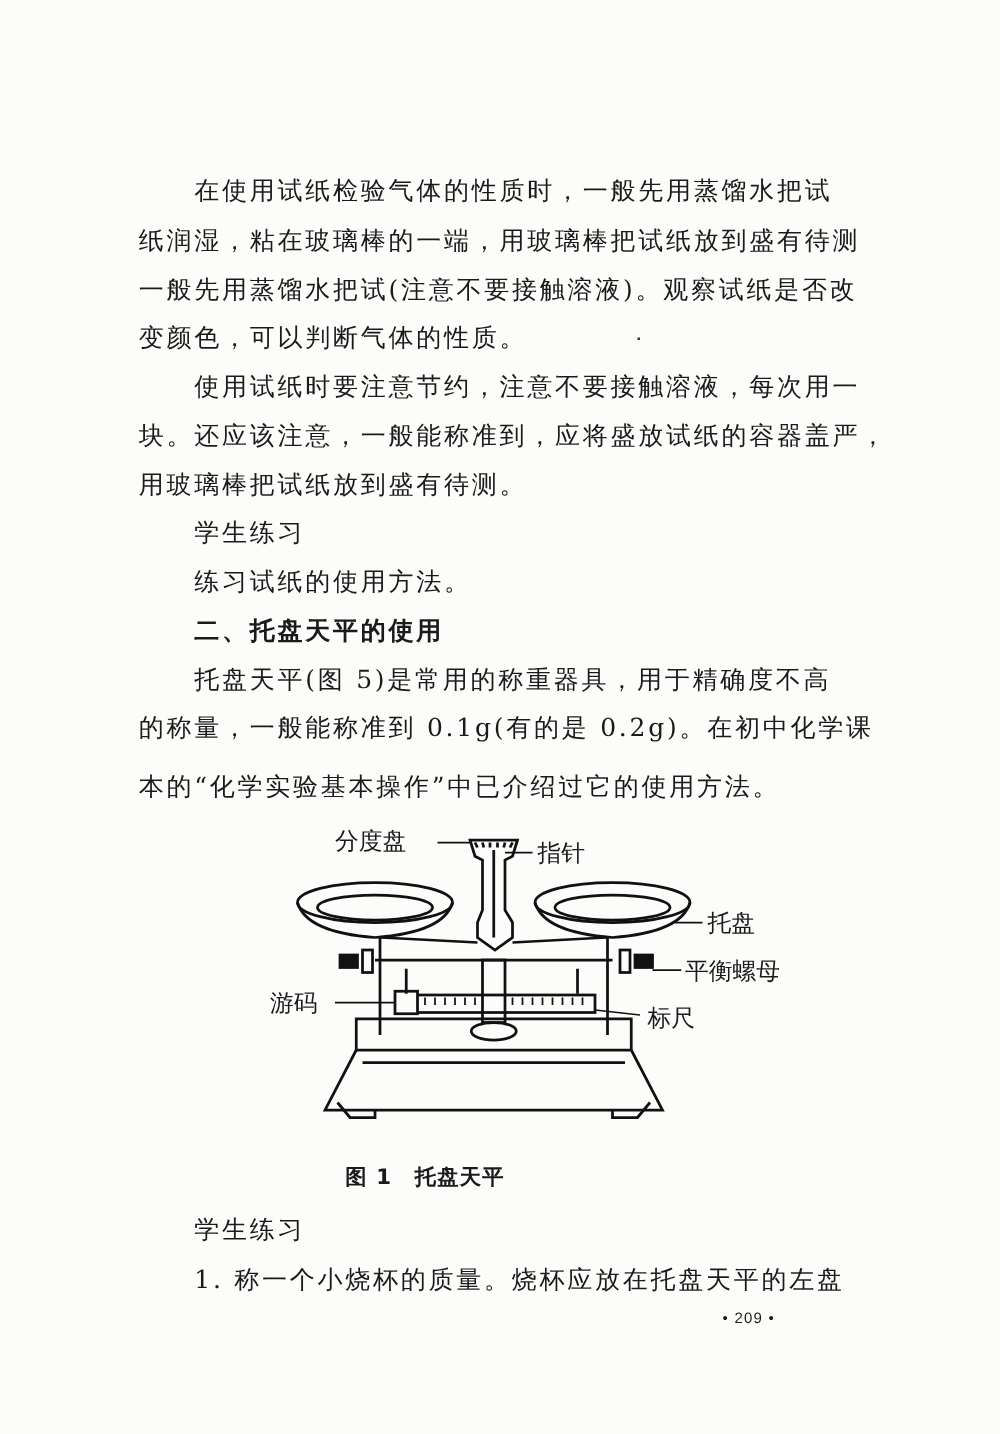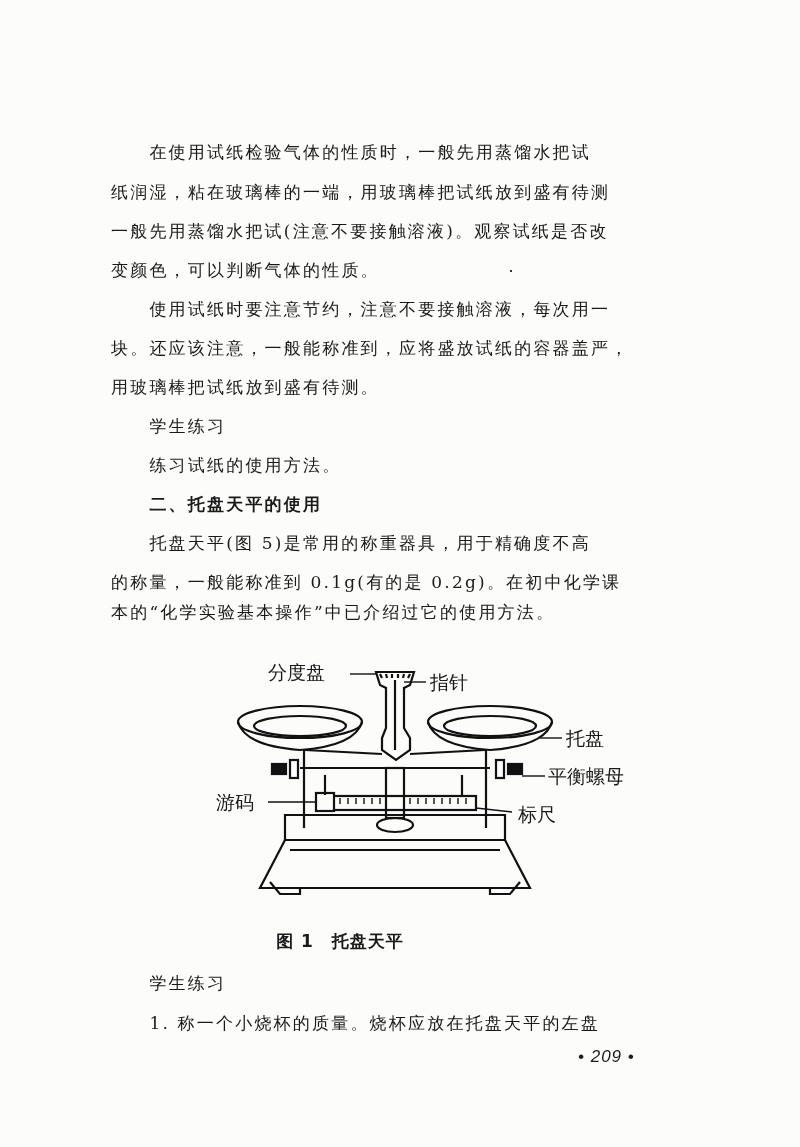--- a/index.html
+++ b/index.html
@@ -1,31 +1,31 @@
 <!DOCTYPE html>
 <html><head>
 <meta charset="utf-8">
 <style>
   html, body { margin:0; padding:0; }
   body {
     width:800px; height:1147px; background:#fcfcfa; position:relative; overflow:hidden;
     font-family:"DejaVu Serif", "Liberation Serif", serif; color:#1a1a1a;
   }
   .line {
-    position:absolute; left:111px; width:580px; font-size:17px; line-height:30px;
+    position:absolute; left:111px; width:580px; font-size:20px; line-height:30px;
     letter-spacing:2.2px; white-space:nowrap;
   }
   .heading { font-family:"DejaVu Sans", sans-serif; font-weight:bold; }
   .caption {
     position:absolute; left:0; width:680px; text-align:center; top:930px;
     font-family:"DejaVu Sans", sans-serif; font-weight:bold; font-size:17px; letter-spacing:1px;
   }
   .page-num {
     position:absolute; left:578px; top:1047px; font-family:"Liberation Sans", sans-serif;
-    font-style:italic; font-size:17px; letter-spacing:1px;
+    font-size:12px; letter-spacing:1px;
   }
   .figure { position:absolute; left:200px; top:650px; width:450px; height:260px; }
   .flabel {
     position:absolute; font-size:19px; font-family:"DejaVu Serif", serif; white-space:nowrap;
   }
   .stray-dot { position:absolute; left:510px; top:270px; width:2px; height:2px; background:#333; }
 </style>
 </head>
 <body>
 
@@ -40,21 +40,21 @@
   <div class="line" style="top:333px">块。还应该注意，一般能称准到，应将盛放试纸的容器盖严，</div>
   <div class="line" style="top:372px">用玻璃棒把试纸放到盛有待测。</div>
 
   <div class="line" style="top:411px">　　学生练习</div>
   <div class="line" style="top:450px">　　练习试纸的使用方法。</div>
 
   <div class="line heading" style="top:489px">　　二、托盘天平的使用</div>
 
   <div class="line" style="top:528px">　　托盘天平(图 5)是常用的称重器具，用于精确度不高</div>
   <div class="line" style="top:567px">的称量，一般能称准到 0.1g(有的是 0.2g)。在初中化学课</div>
-  <div class="line" style="top:597px">本的“化学实验基本操作”中已介绍过它的使用方法。</div>
+  <div class="line" style="top:614px">本的“化学实验基本操作”中已介绍过它的使用方法。</div>
 
   <div class="figure">
     <svg width="450" height="260" viewBox="0 0 450 260">
       <g fill="none" stroke="#111" stroke-width="2.2">
 
         <path d="M85,165 L305,165 L305,190 L85,190 Z" fill="#fcfcfa"></path>
         <path d="M85,190 L60,238 L330,238 L305,190"></path>
         <path d="M70,232 L80,244 L100,244 L100,238"></path>
         <path d="M320,232 L310,244 L290,244 L290,238"></path>
         <line x1="90" y1="200" x2="300" y2="200"></line>

